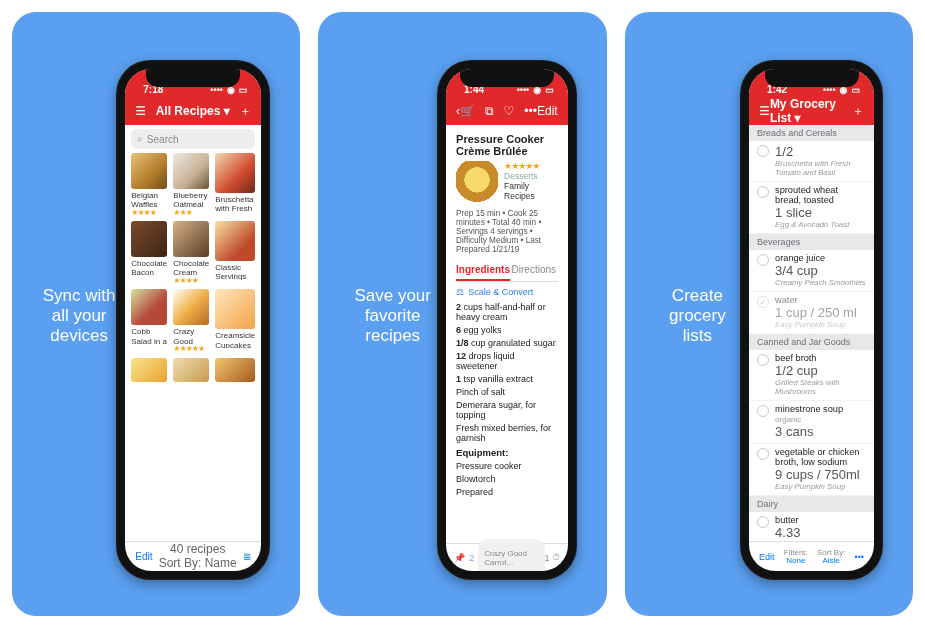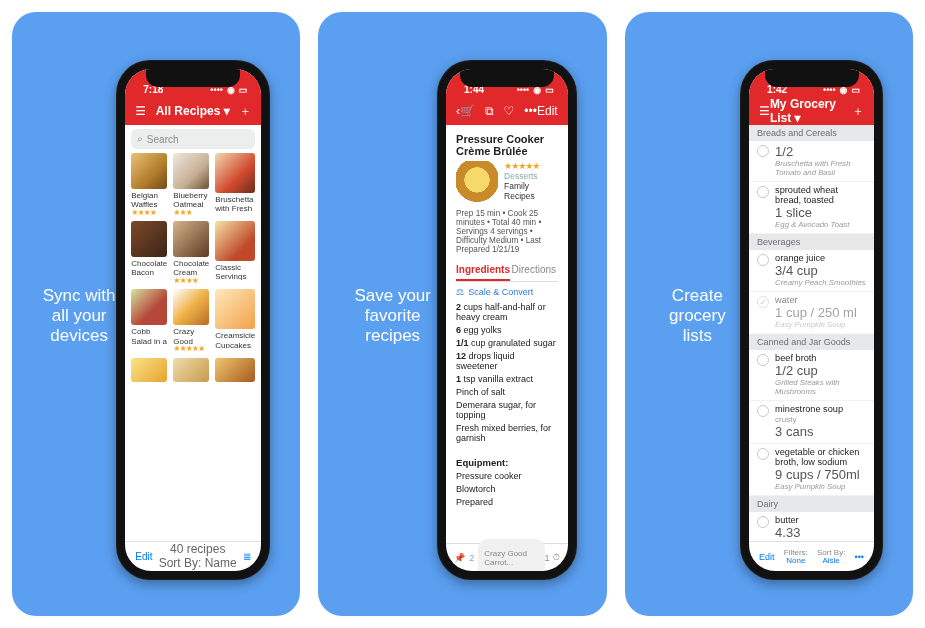--- a/index.html
+++ b/index.html
@@ -133,21 +133,21 @@
   .rthumb { width:42px; height:42px; border-radius:4px; background: radial-gradient(circle at 50% 45%, #f6d96a 0 40%, #c98a2a 41% 70%, #fff 71%);}
   .rmeta { flex:1; font-size:8.5px; color:#888;}
   .rmeta .stars { font-size:9px;}
   .rsummary { font-size:8.2px; color:#555; margin-bottom:6px;}
   .tabs { display:flex; border-bottom:1px solid #ddd; margin-bottom:5px;}
   .tab { flex:1; text-align:center; padding:4px 0; font-size:10px; color:#888;}
   .tab.active { color:#e1282a; border-bottom:2px solid #e1282a; font-weight:600;text-align:center;}
   .scaleconv { color:#2a7ae2; font-size:9px; margin:3px 0 5px; display:flex; gap:4px;}
   .ing { font-size:9px; margin:3px 0; }
   .ing b { font-weight:700; }
-  .equip-h { font-weight:700; margin-top:14px; font-size:9.5px;}
+  .equip-h { font-weight:700; margin-top:4px; font-size:9.5px;}
   .btoolbar {
     height:28px; border-top:1px solid #ddd;
     display:flex; align-items:center; justify-content:space-between;
     padding:0 8px; font-size:9px; color:#888;
   }
   .pill { background:#f0f0f0; color:#888; border-radius:10px; padding:10px 6px; font-size:8px;}
   
   .glist { flex:1; overflow:hidden; font-size:9px;}
   .ghdr { background:#e7e8ea; color:#6d6d72; font-size:9px; padding:3px 8px; font-weight:500;}
   .gitem { display:flex; gap:6px; padding:3px 8px 4px 8px; border-bottom:1px solid #f1f1f1;}
@@ -273,21 +273,21 @@
           <div class="tab active">Ingredients</div>
           <div class="tab">Directions</div>
         </div>
         <div class="scaleconv">
           <span>⚖</span>
           <span>Scale &amp; Convert</span>
         </div>
         <div id="ings">
             <div class="ing"><b>2</b> cups half-and-half or heavy cream</div>
             <div class="ing"><b>6</b> egg yolks</div>
-            <div class="ing"><b>1/1</b> cup granulated sugar</div>
+            <div class="ing"><b>1/8</b> cup granulated sugar</div>
             <div class="ing"><b>12</b> drops liquid sweetener</div>
             <div class="ing"><b>1</b> tsp vanilla extract</div>
             <div class="ing">Pinch of salt</div>
             <div class="ing">Demerara sugar, for topping</div>
             <div class="ing">Fresh mixed berries, for garnish</div>
           </div>
         <div class="equip-h">Equipment:</div>
         <div id="equips">
             <div class="ing">Pressure cooker</div>
             <div class="ing">Blowtorch</div>
@@ -366,21 +366,21 @@
             <div class="gchk"></div>
       <div class="gbody">
         <div class="gtitle">beef broth</div>
         <div class="gqty">1/2 cup</div>
         <div class="grcp">Grilled Steaks with Mushrooms</div>
       </div>
           </div>
           <div class="gitem">
             <div class="gchk"></div>
       <div class="gbody">
-        <div class="gtitle">minestrone soup <span class="gnote">crusty</span></div>
+        <div class="gtitle">minestrone soup <span class="gnote">organic</span></div>
         <div class="gqty">3 cans</div>
 
       </div>
           </div>
           <div class="gitem">
             <div class="gchk"></div>
       <div class="gbody">
         <div class="gtitle">vegetable or chicken broth, low sodium</div>
         <div class="gqty">9 cups / 750ml</div>
         <div class="grcp">Easy Pumpkin Soup</div>

